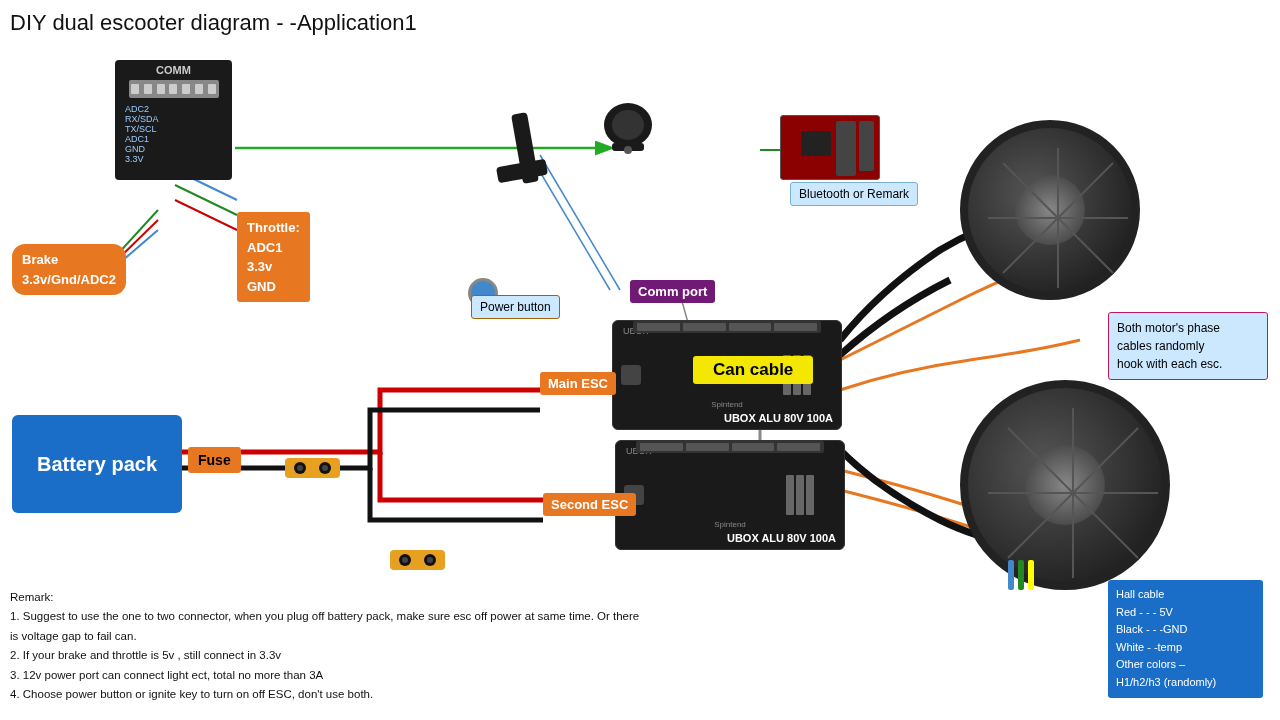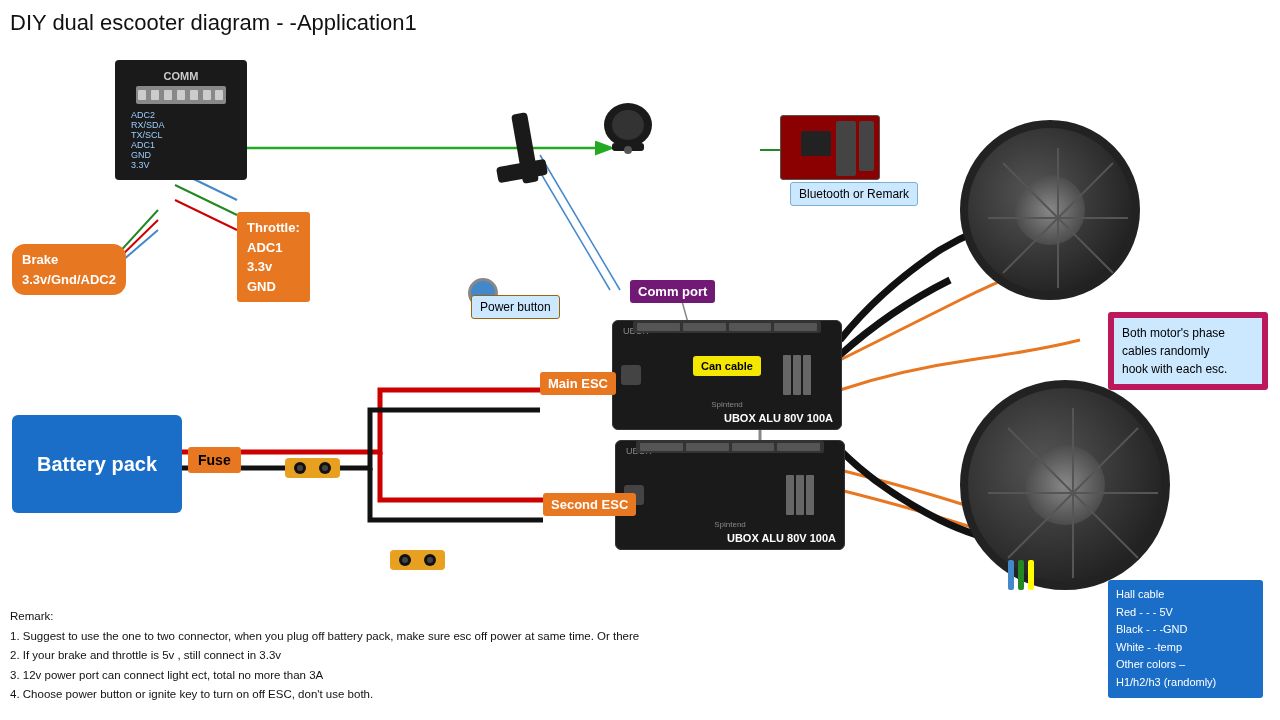--- a/index.html
+++ b/index.html
@@ -20,29 +20,29 @@
       font-size: 22px;
       font-weight: normal;
       color: #111;
     }
 
     
     .comm-module {
       position: absolute;
       top: 60px;
       left: 115px;
-      width: 132px;
+      width: 117px;
       height: 120px;
       background: #1a1a1a;
       border-radius: 4px;
       display: flex;
       flex-direction: column;
       align-items: center;
       justify-content: flex-start;
-      padding: 10px;
+      padding: 4px;
     }
     .comm-module .comm-label {
       color: #ccc;
       font-size: 11px;
       font-weight: bold;
       margin-bottom: 4px;
     }
     .comm-connector {
       width: 90px;
       height: 18px;
@@ -206,21 +206,21 @@
       line-height: 1.6;
       width: 155px;
     }
 
     
     .motors-note {
       position: absolute;
       top: 312px;
       left: 1108px;
       background: #cce8ff;
-      border: 6px solid #be185d;
+      border: 1px solid #be185d;
       color: #000;
       font-size: 12px;
       padding: 6px 8px;
       border-radius: 3px;
       line-height: 1.5;
       width: 160px;
     }
 
     
     .comm-port-label {
@@ -262,22 +262,22 @@
     }
 
     
     .can-cable-label {
       position: absolute;
       top: 356px;
       left: 693px;
       background: #f5e800;
       color: black;
       font-weight: bold;
-      font-size: 11px;
-      padding: 4px 8px;
+      font-size: 17px;
+      padding: 4px 20px;
       border-radius: 3px;
     }
 
     
     .power-btn-callout {
       position: absolute;
       top: 295px;
       left: 471px;
       background: #cce8ff;
       border: 1px solid #a16207;
@@ -536,20 +536,21 @@
 Red - - - 5V
 Black - - -GND
 White - -temp
 Other colors –
 H1/h2/h3 (randomly)</span>
 </div>
 
 <div class="remark-section">
   <div>Remark:</div>
   <div>1. Suggest to use the one to two connector, when you plug off battery pack, make sure esc off power at same time. Or there</div>
+  <div>is voltage gap to fail can.</div>
   <div>2.  If your brake and throttle is 5v , still connect in 3.3v</div>
   <div>3. 12v power port can connect light ect, total no more than 3A</div>
   <div>4. Choose power button or ignite key to turn on off ESC, don't use both.</div>
 </div>
 
 <div style="position:absolute;top:453px;left:285px;">
   <svg width="60" height="30" xmlns="http://www.w3.org/2000/svg">
     <rect x="0" y="5" width="55" height="20" rx="4" fill="#e8a020"></rect>
     <circle cx="15" cy="15" r="6" fill="#111"></circle>
     <circle cx="40" cy="15" r="6" fill="#111"></circle>

